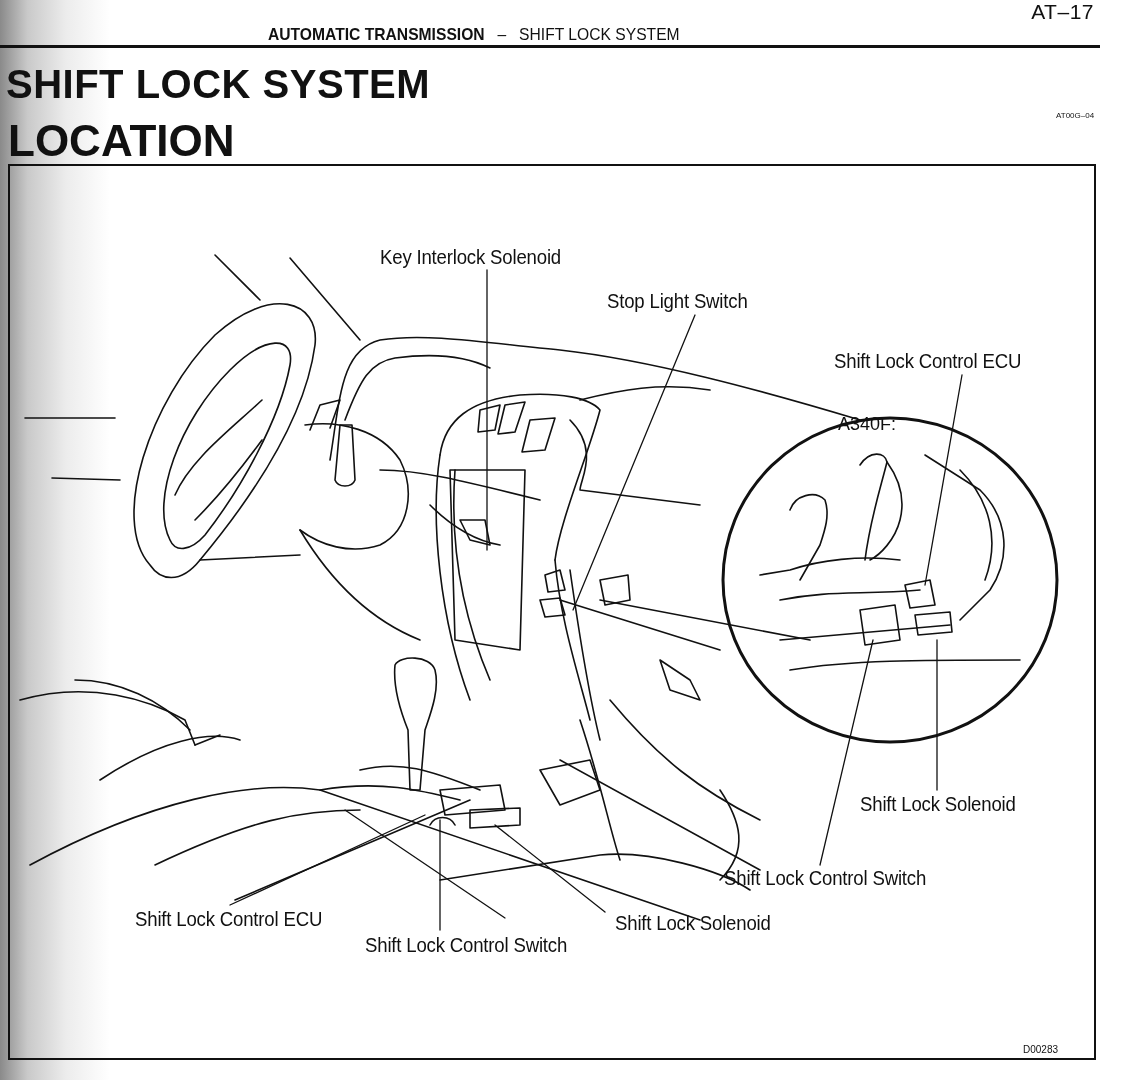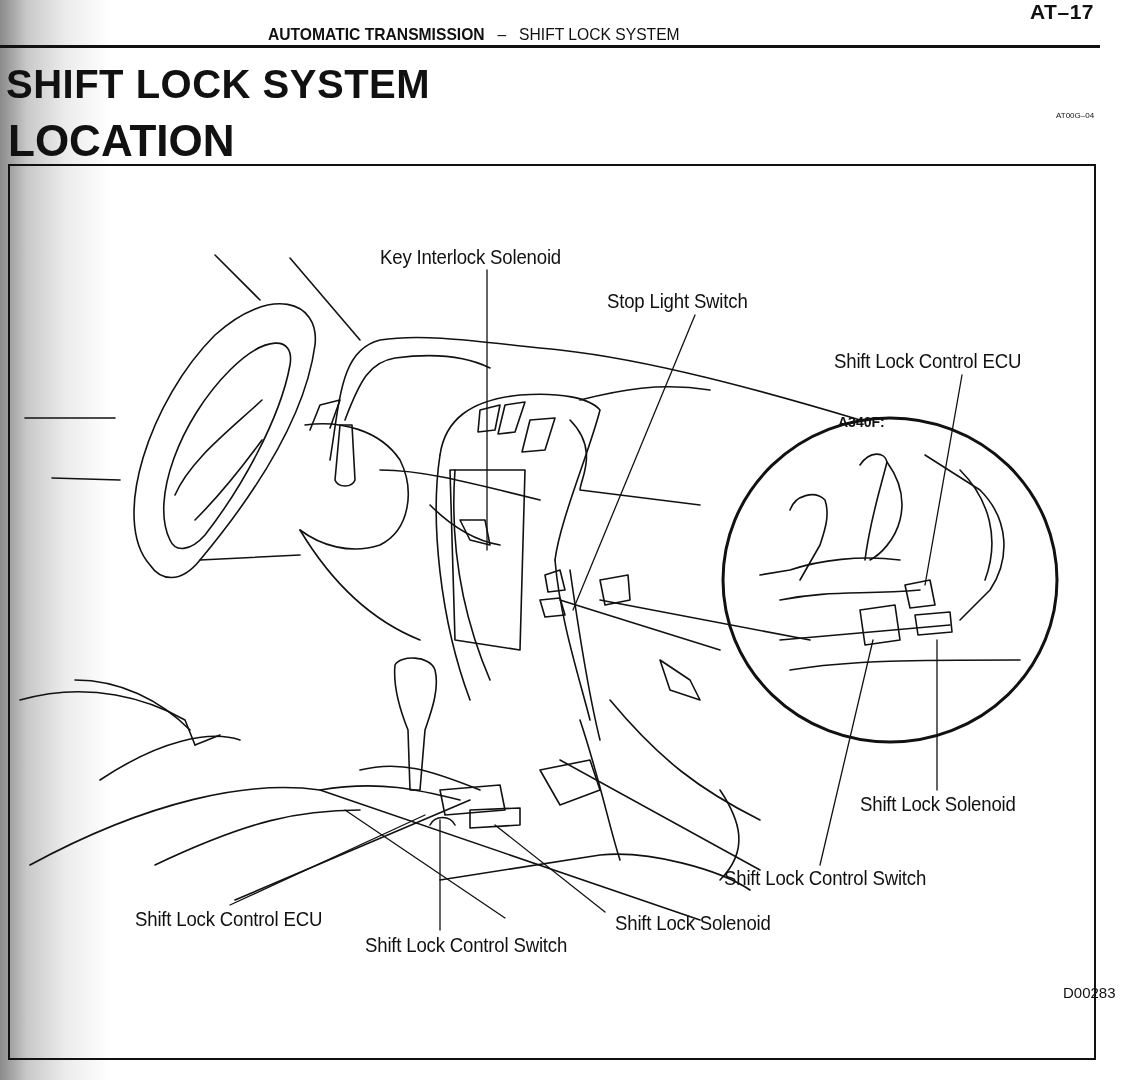--- a/index.html
+++ b/index.html
@@ -9,21 +9,21 @@
     font-family: "Liberation Sans", sans-serif;
     color: #111;
   }
   .binding-shadow {
     position: absolute; left: 0; top: 0; width: 110px; height: 1080px;
     background: linear-gradient(to right, #8a8a8a 0%, #c9c9c9 25%, #ececec 60%, rgba(255,255,255,0) 100%);
     pointer-events: none;
   }
   .page-number {
     position: absolute; right: 30px; top: 0px;
-    font-weight: bold; font-size: 21px; letter-spacing: 0.5px;
+    font-weight: normal; font-size: 21px; letter-spacing: 0.5px;
   }
   .running-head {
     position: absolute; left: 268px; top: 25px; font-size: 17px;
     transform: scaleX(0.92); transform-origin: left;
     white-space: nowrap;
   }
   .running-head .rh-main { font-weight: bold; }
   .running-head .rh-sep { margin: 0 14px; }
   .head-rule {
     position: absolute; left: 0; top: 45px; width: 1100px; height: 3px; background: #111;
@@ -50,24 +50,24 @@
   svg.illustration rect, svg.illustration circle, svg.illustration polyline {
     fill: none; stroke: #111; stroke-width: 1.6; stroke-linecap: round; stroke-linejoin: round;
   }
   svg.illustration .thick { stroke-width: 3; }
   svg.illustration .leader { stroke-width: 1.3; }
   .label {
     position: absolute; font-size: 20px; white-space: nowrap;
     transform: scaleX(0.93); transform-origin: left; letter-spacing: -0.2px;
   }
   .inset-title {
-    position: absolute; left: 838px; top: 414px; font-weight: bold; font-size: 14px;
+    position: absolute; left: 838px; top: 414px; font-weight: normal; font-size: 18px;
   }
   .figure-code {
-    position: absolute; left: 1023px; top: 984px; font-size: 15px; margin-left: 40px;
+    position: absolute; left: 1023px; top: 1044px; font-size: 10px;
   }
 </style>
 </head>
 <body>
 
 <div class="binding-shadow"></div>
 
 <div class="page-number">AT–17</div>
 
 <div class="running-head">

